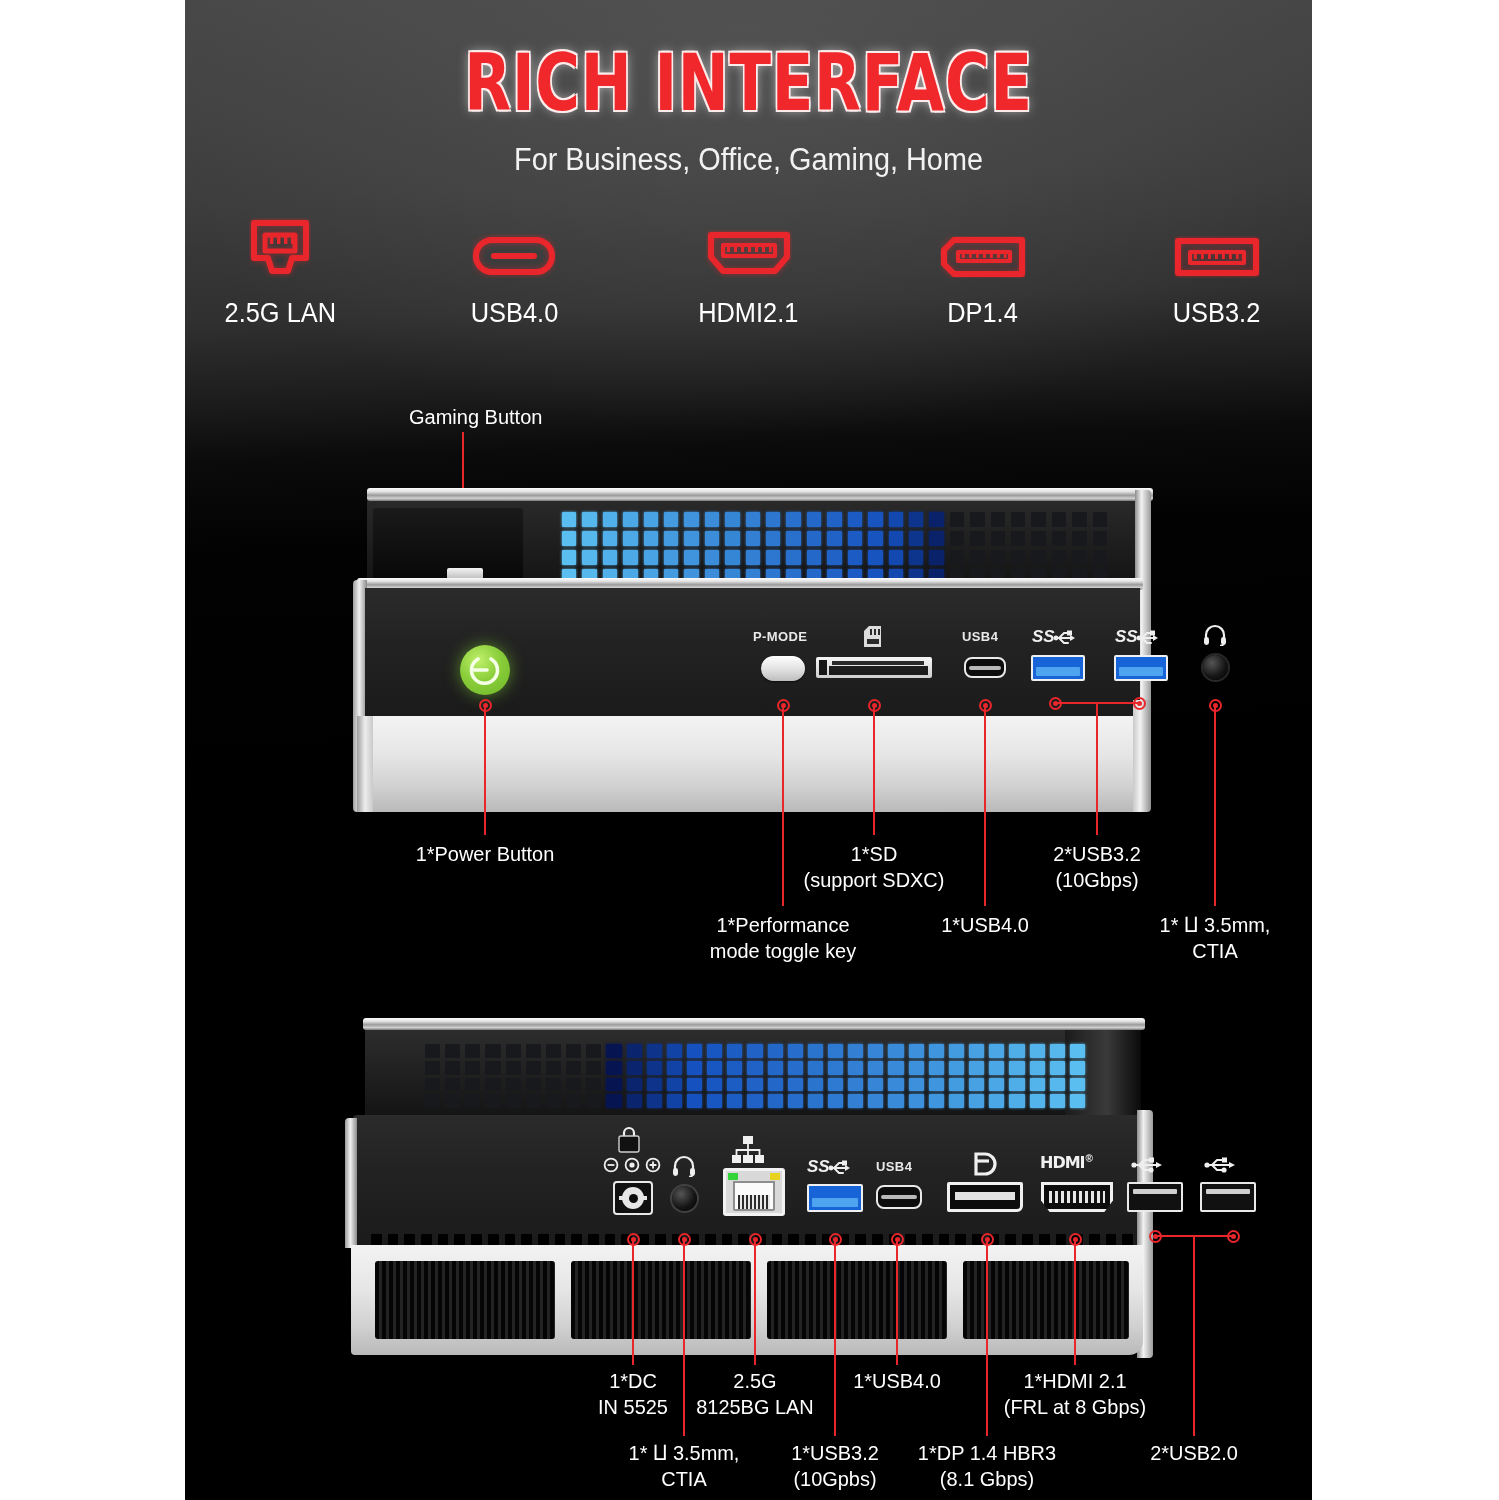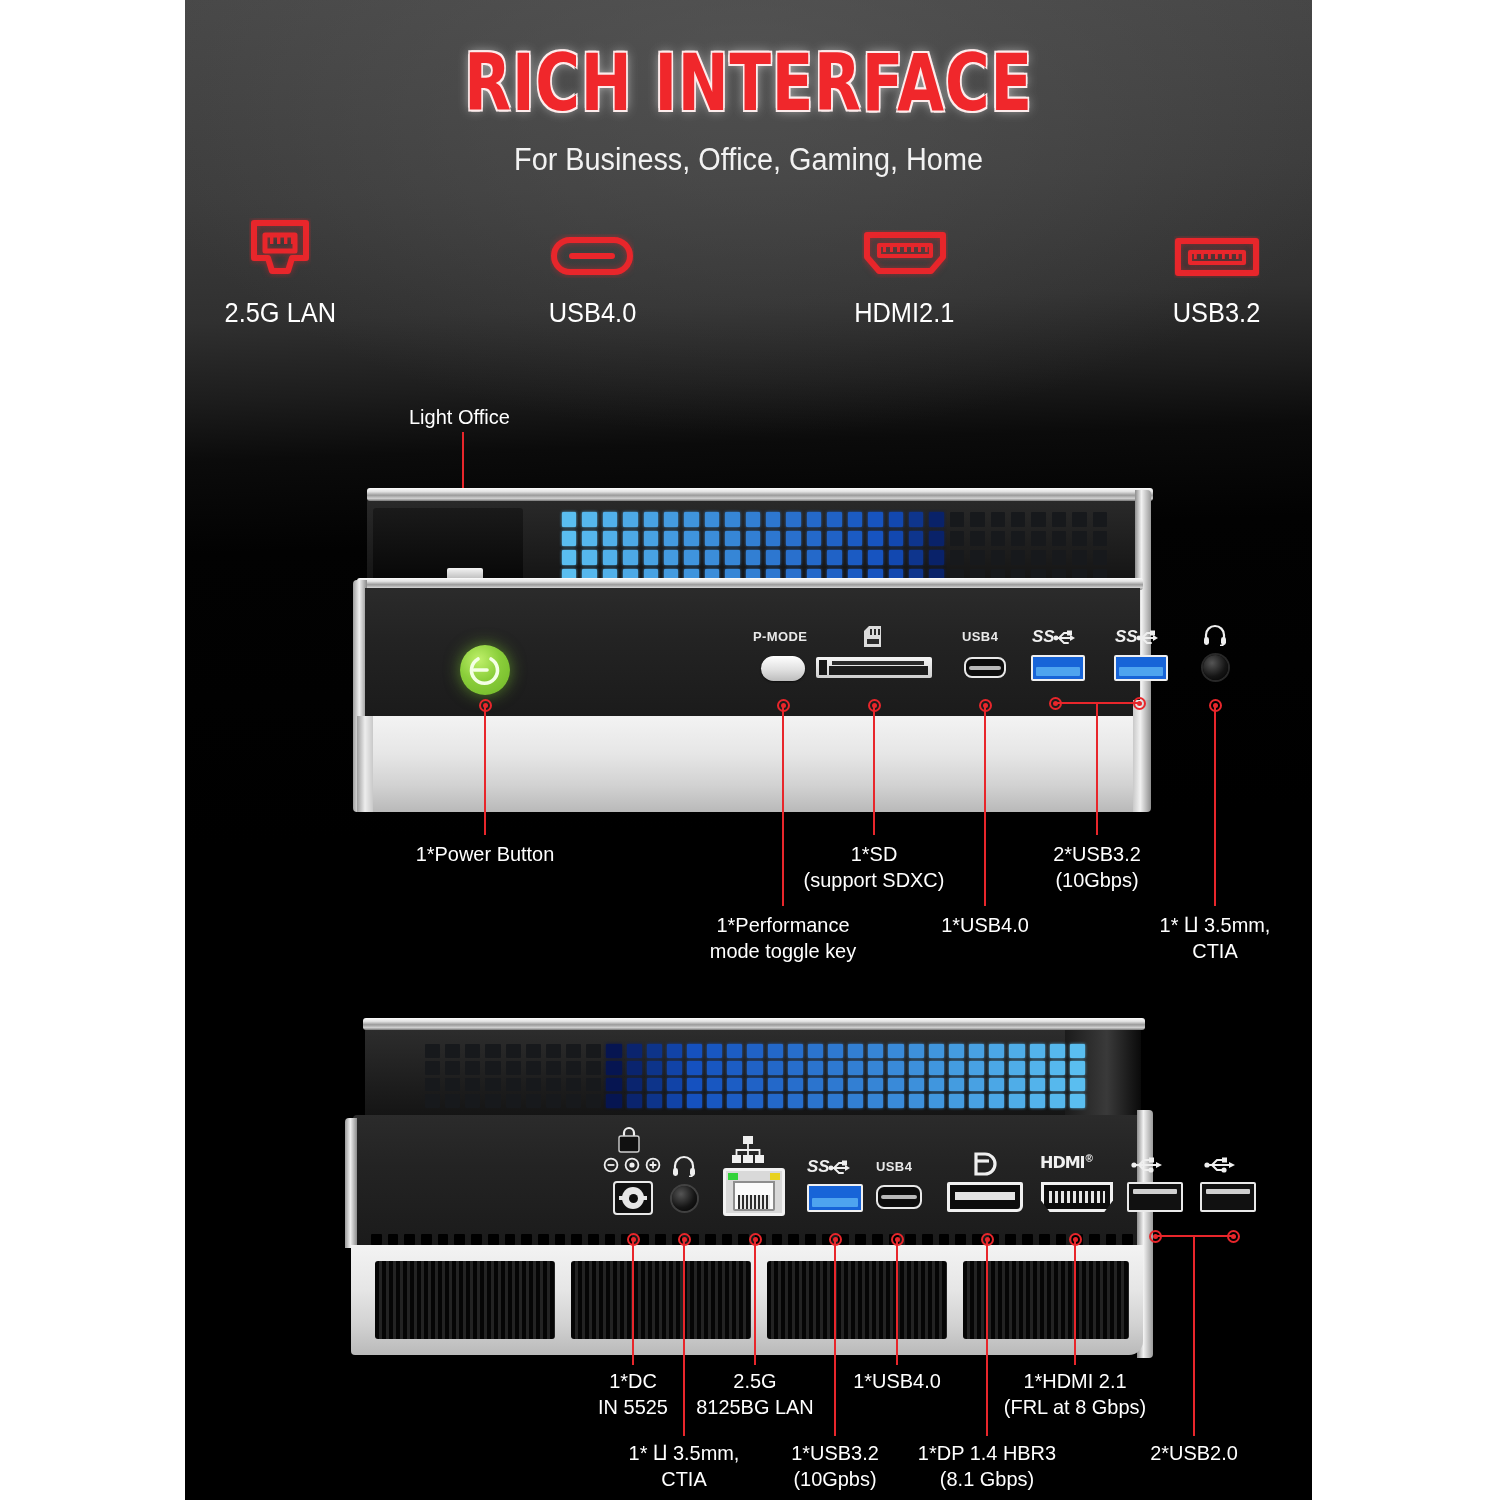--- a/index.html
+++ b/index.html
@@ -173,20 +173,38 @@
                 <rect x="42" y="15" width="3" height="7"></rect>
                 <rect x="49" y="15" width="3" height="7"></rect>
                 <rect x="56" y="15" width="3" height="7"></rect>
                 <rect x="63" y="15" width="2.6" height="7"></rect>
               </g>
         </svg>
       </div>
       <div class="ilabel">HDMI2.1</div>
     </div>
 
+    <div class="icell">
+      <div class="iglyph">
+        <svg width="86" height="42" viewBox="0 0 86 42">
+          <path class="rstroke" stroke-width="6" d="M14 4h68v34H14L4 28V14z"></path>
+          <path class="rstroke" stroke-width="4" d="M18 16h52v9H18z"></path>
+          <g class="rfill">
+                <rect x="22" y="16" width="2.8" height="6"></rect>
+                <rect x="29" y="16" width="2.8" height="6"></rect>
+                <rect x="36" y="16" width="2.8" height="6"></rect>
+                <rect x="43" y="16" width="2.8" height="6"></rect>
+                <rect x="50" y="16" width="2.8" height="6"></rect>
+                <rect x="57" y="16" width="2.8" height="6"></rect>
+                <rect x="64" y="16" width="2.4" height="6"></rect>
+              </g>
+        </svg>
+      </div>
+      <div class="ilabel">DP1.4</div>
+    </div>
 
     <div class="icell">
       <div class="iglyph">
         <svg width="86" height="42" viewBox="0 0 86 42">
           <rect class="rstroke" stroke-width="6" x="4" y="5" width="78" height="32"></rect>
           <path class="rstroke" stroke-width="4" d="M16 16h54v11H16z"></path>
           <g class="rfill">
                 <rect x="20" y="16" width="2.8" height="7"></rect>
                 <rect x="27" y="16" width="2.8" height="7"></rect>
                 <rect x="34" y="16" width="2.8" height="7"></rect>
@@ -199,21 +217,21 @@
       </div>
       <div class="ilabel">USB3.2</div>
     </div>
 
 
 
   </div>
 
   <div class="device" style="left:0;top:0;width:1127px;height:1000px;">
 
-    <div class="lblabove" style="left:224px;top:405px;">Light Office</div>
+    <div class="lblabove" style="left:224px;top:405px;">Gaming Button</div>
     <div class="lead" style="left:277px;top:432px;height:140px;"></div>
     <div class="marker" style="left:278px;top:572px;"></div>
 
     <div style="position:absolute;left:182px;top:498px;width:778px;height:98px;background:linear-gradient(180deg,#2a2a2a,#111);border-radius:4px 0 0 0;"></div>
 
     <div style="position:absolute;left:188px;top:508px;width:150px;height:78px;background:linear-gradient(180deg,#1a1a1a,#060606);border-radius:3px;"></div>
 
     <div style="position:absolute;left:262px;top:568px;width:36px;height:12px;background:linear-gradient(180deg,#f4f4f4,#b9b9b9);border-radius:2px;"></div>
 
     <div class="trim" style="left:182px;top:488px;width:786px;height:13px;"></div>

